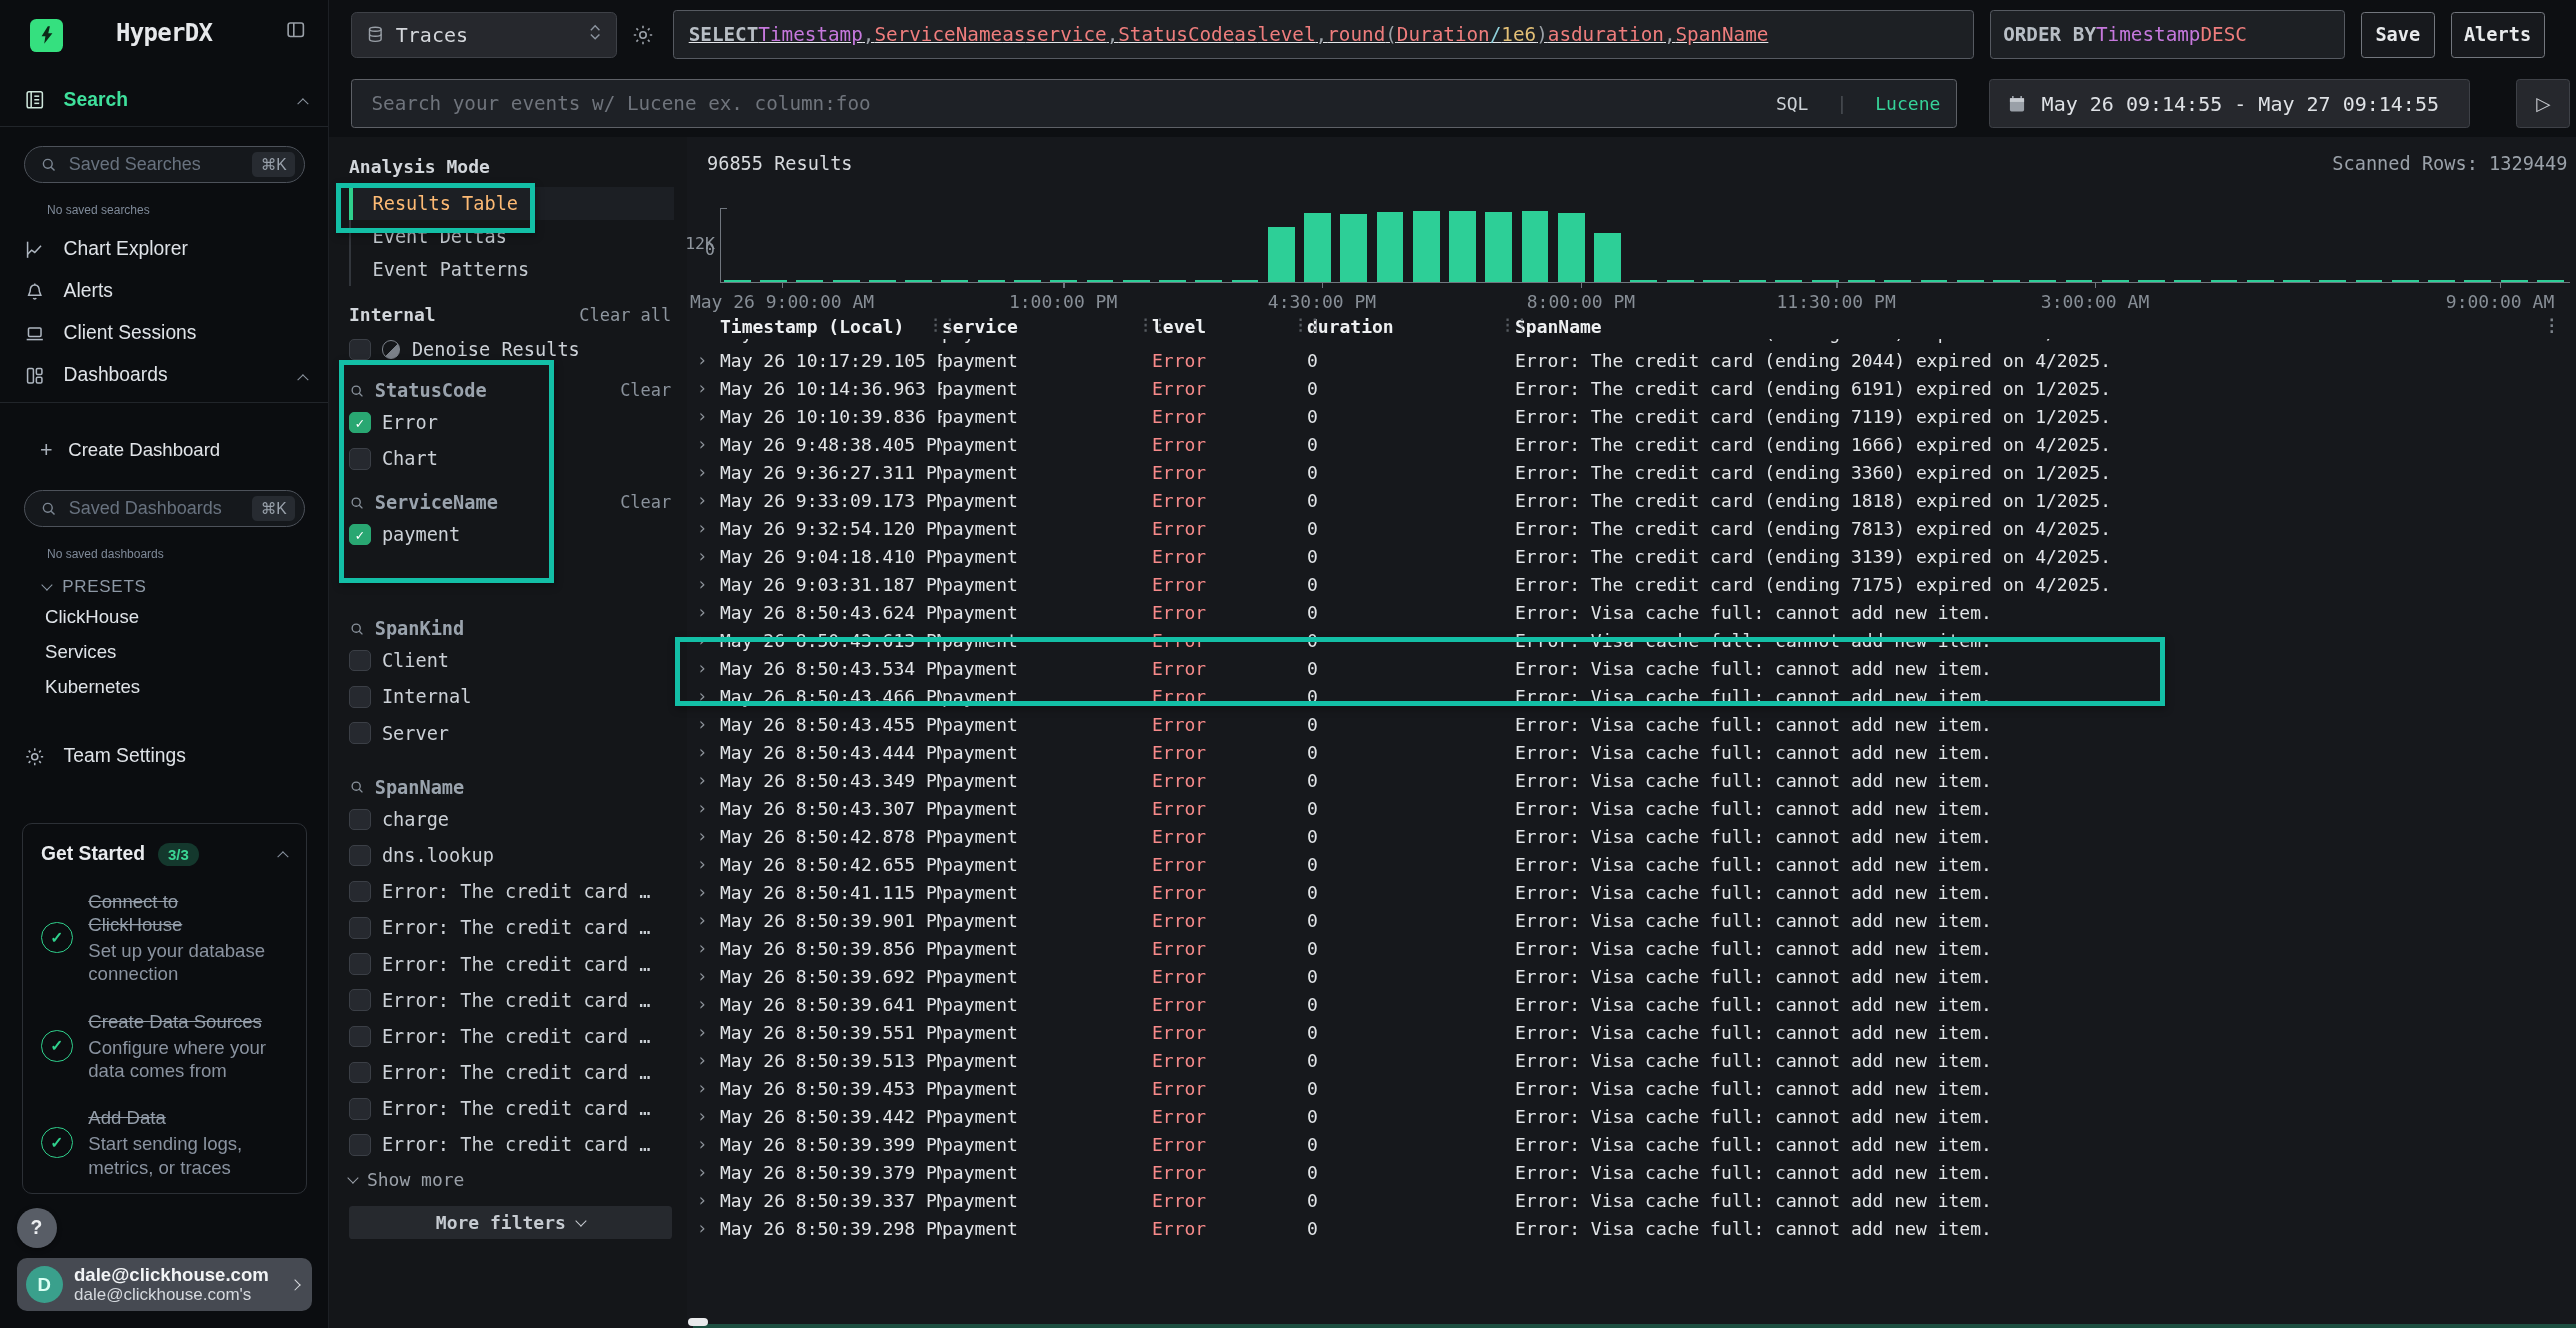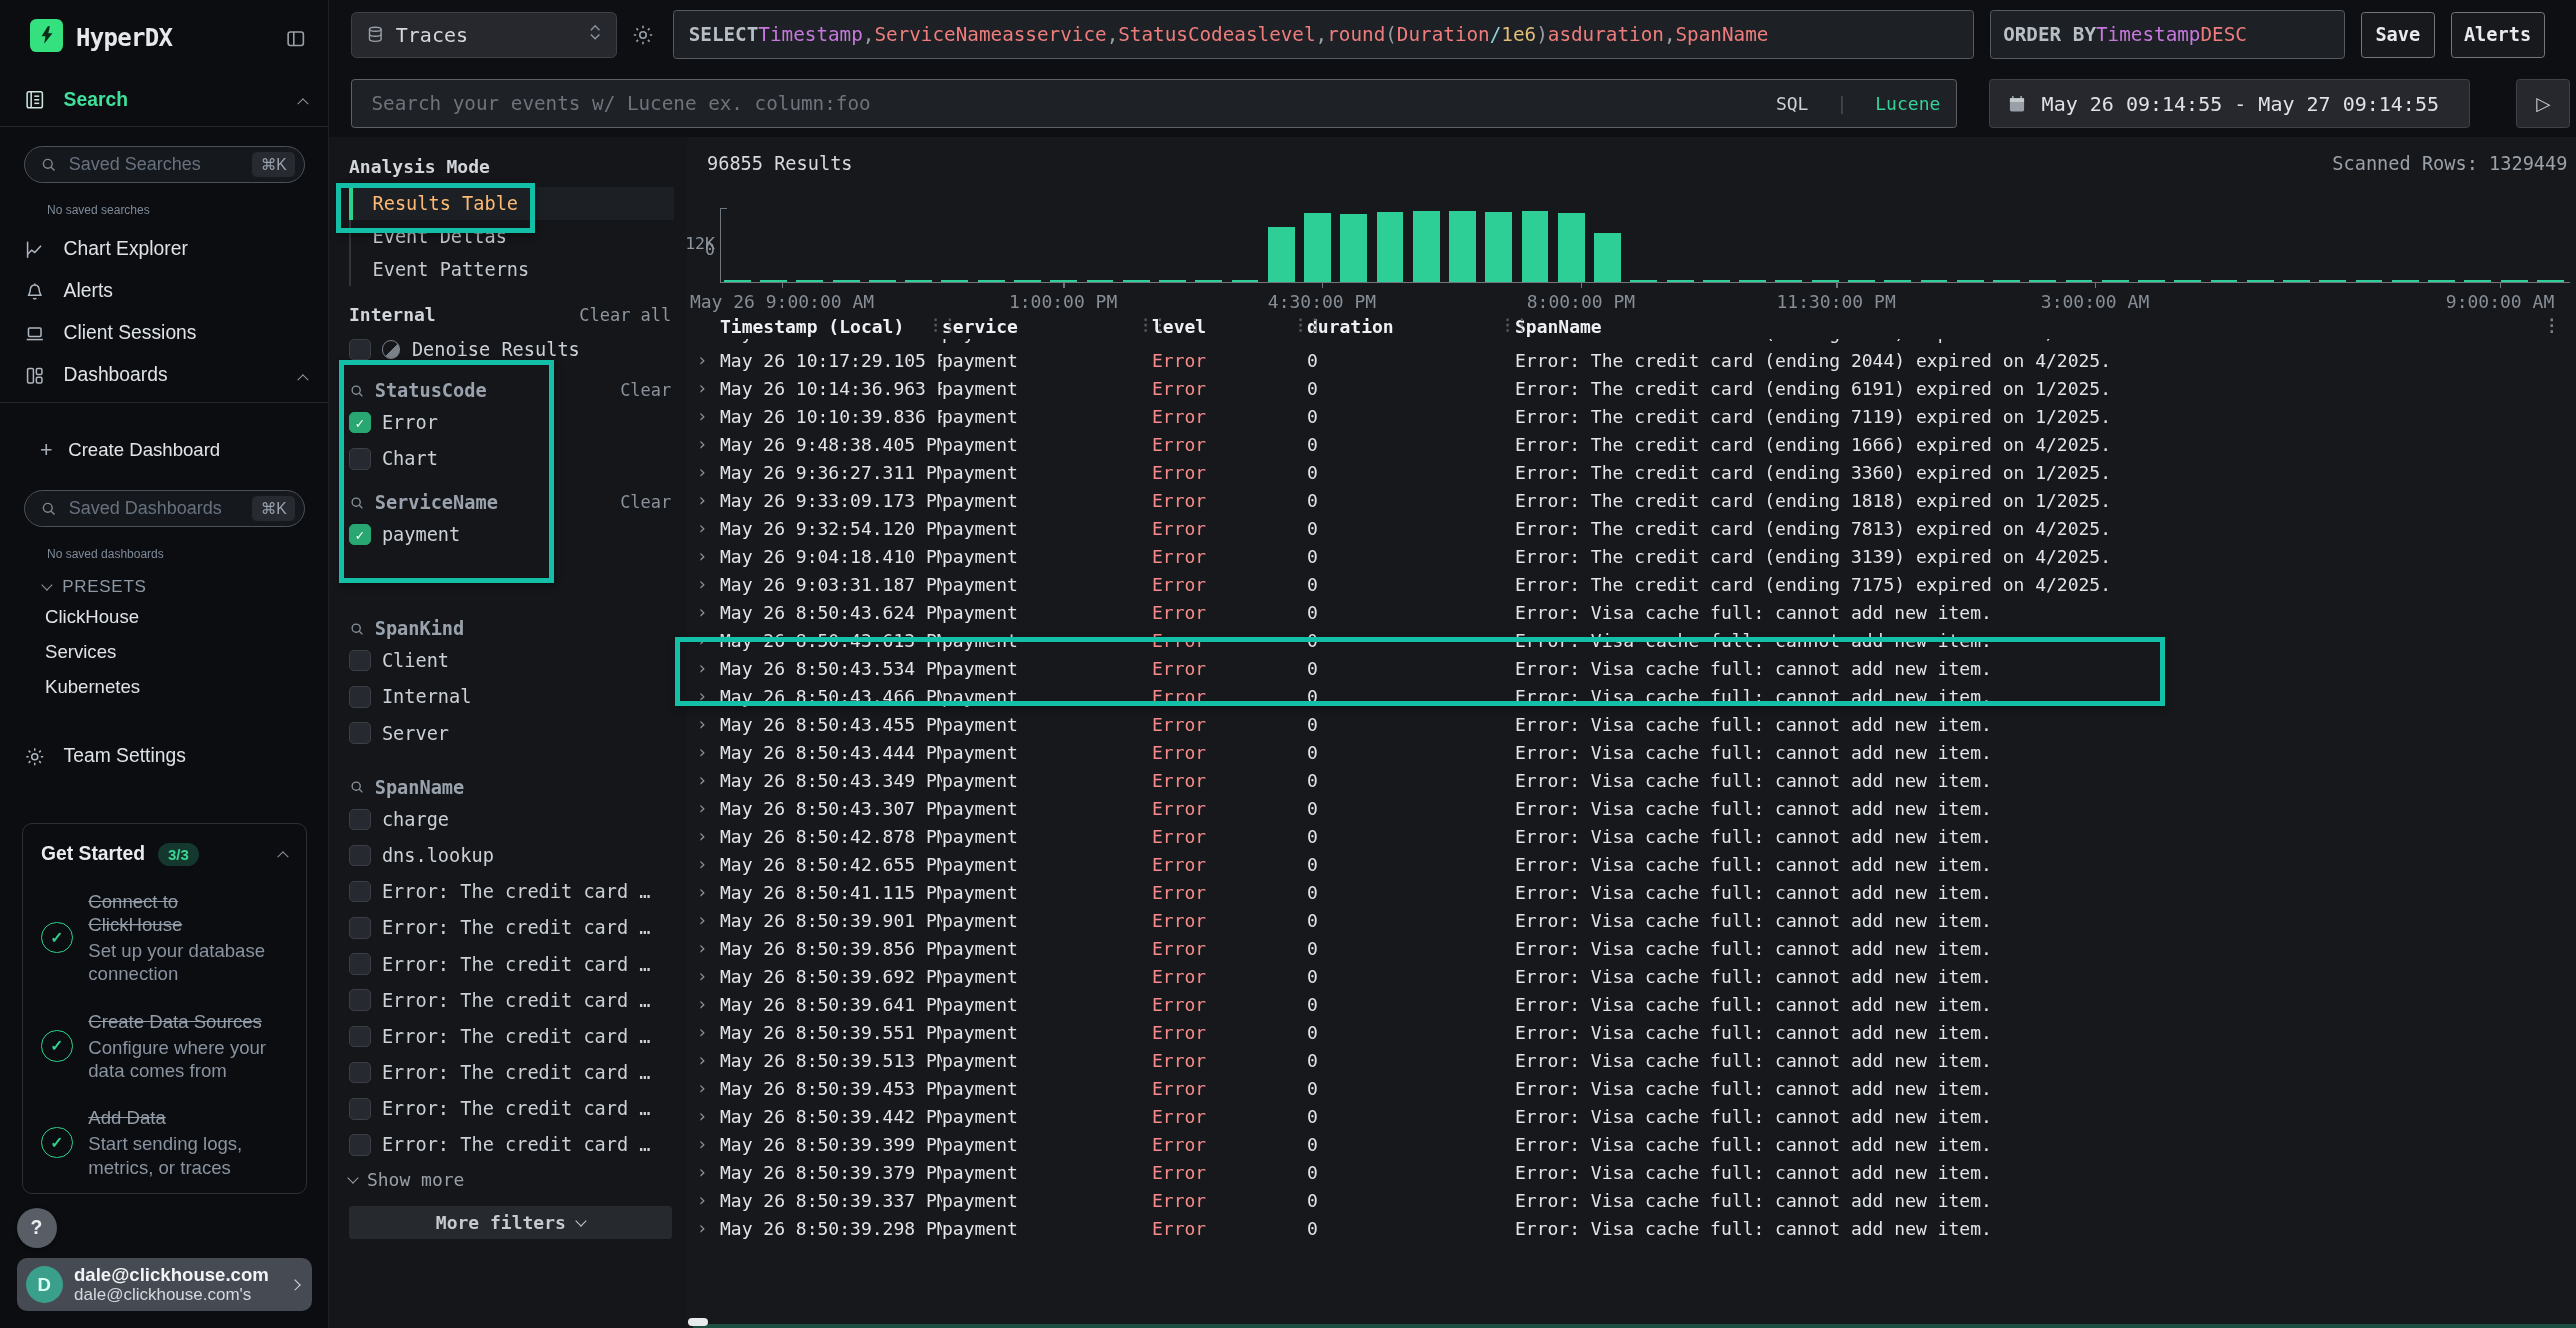--- a/index.html
+++ b/index.html
@@ -17,21 +17,21 @@
     --input-bg:#1d2024; --input-border:#565a61;
     --text:#e6e8eb; --text-mid:#aeb5bd; --text-dim:#8b939e; --text-faint:#6d737c;
     --green:#3fe09c; --green-icon:#2fd08c; --bar:#2dcf97; --anno:#13bfa6;
     --red:#f78a8a; --purple:#c678dd; --salmon:#ef7d7d; --yellow:#e2bf76; --cyan:#8fd0da;
     --check:#29a772;
   }
   #app{ display:flex; width:2576px; height:1328px; }
 
   
   .sidebar{ width:329px; height:1328px; background:var(--bg-side); position:relative; flex:none; overflow:hidden; border-right:0.7px solid #1d2025;}
-  .side-header{ display:flex; align-items:flex-end; padding:18.6px 21.5px 7.2px 30px; }
+  .side-header{ display:flex; align-items:flex-start; padding:18.6px 21.5px 7.2px 30px;gap:40px; }
   .logo-box{ width:33px; height:33px; border-radius:6.4px; background:#35e07f; display:flex; align-items:center; justify-content:center; }
   .logo-box svg{ width:20px; height:20px; }
   .logo-text{ font-family:"DejaVu Sans Mono",monospace; font-weight:bold; font-size:24px; margin-left:13px; letter-spacing:-0.7px;}
   .collapse-btn{ margin-left:auto; color:#9aa0a8; }
   .nav-row{ display:flex; align-items:center; padding:10px 21.5px 10px 23.6px; gap:17px; font-size:19.3px; color:#dfe3e8; cursor:pointer;}
   .nav-row .nav-ic{ width:23px; display:flex; color:#aeb6c0;}
   .nav-ic svg{ width:21.5px; height:21.5px;}
   .nav-row.active{ color:var(--green); font-weight:bold; margin-top:20px;}
   .nav-row.active .nav-ic{ color:#cfe7dc; }
   .nav-chev{ margin-left:auto; color:#8d95a0;}
@@ -67,21 +67,21 @@
 
   
   .right{ flex:1; display:flex; flex-direction:column; }
   .topbar{ height:137px; background:var(--bg-top); flex:none; }
   .tb-row{ height:69px; display:flex; align-items:center; }
   .tb-row1{ padding:0 31.5px 0 21.5px; gap:0; }
   .source-select{ width:266px; height:46px; background:var(--box); border:0.7px solid var(--box-border); border-radius:5.7px; display:flex; align-items:center; padding:0 13px 0 14.3px; gap:11.4px; color:#d4d7db; font-size:20px; cursor:pointer; flex:none;}
   .source-select .updown{ margin-left:auto; color:#8d95a0;}
   .gear-btn{ margin:0 18.6px 0 14.3px; color:#9aa0a8; cursor:pointer; flex:none; display:flex;}
   .code-box{ height:49px; background:var(--input-bg); border:1.4px solid var(--input-border); border-radius:3.6px; display:flex; align-items:center; padding:0 14.3px; font-size:19.3px; white-space:nowrap; overflow:hidden; cursor:text;}
-  .qbox{ flex:1; min-width:0; }
+  .qbox{ flex:1; min-width:0;text-decoration:underline; }
   .obox{ width:355px; margin-left:15.7px; flex:none;padding-left:12px; }
   .tok-kw{ color:#b8bec5; font-weight:bold; }
   .tok-col{ color:var(--purple); }
   .tok-id{ color:var(--salmon); }
   .tok-p{ color:#9aa0a6; }
   .tok-op{ color:var(--cyan); }
   .tok-num{ color:var(--yellow); }
   .top-btn{ height:46px; background:#17191d; border:1.4px solid #73777e; border-radius:3.6px; color:#e8eaec; font-size:18.6px; font-weight:bold; display:flex; align-items:center; justify-content:center; margin-left:15.7px; cursor:pointer; flex:none; font-family:"DejaVu Sans Mono",monospace;}
   .btn-save{ width:74px; } .btn-alerts{ width:94px; }
   .tb-row2{ padding:0 5.7px 0 21.5px; }

